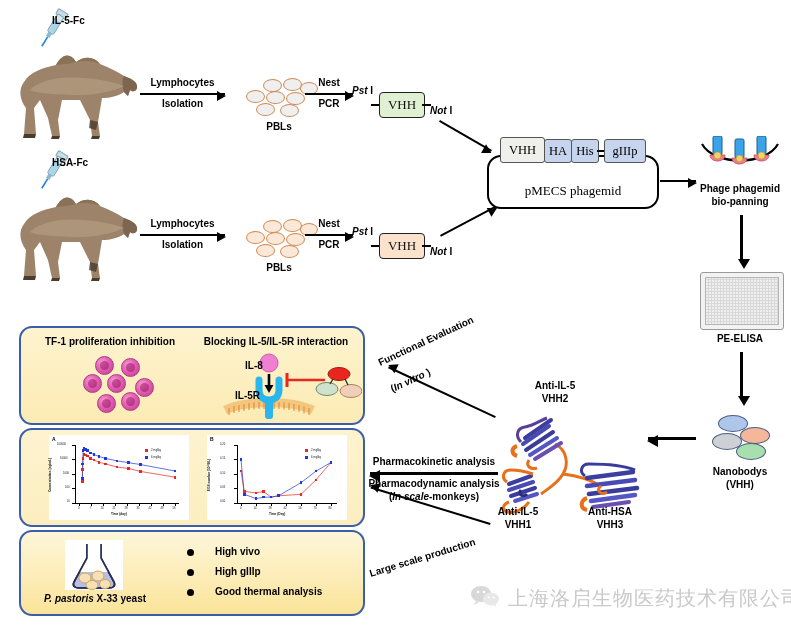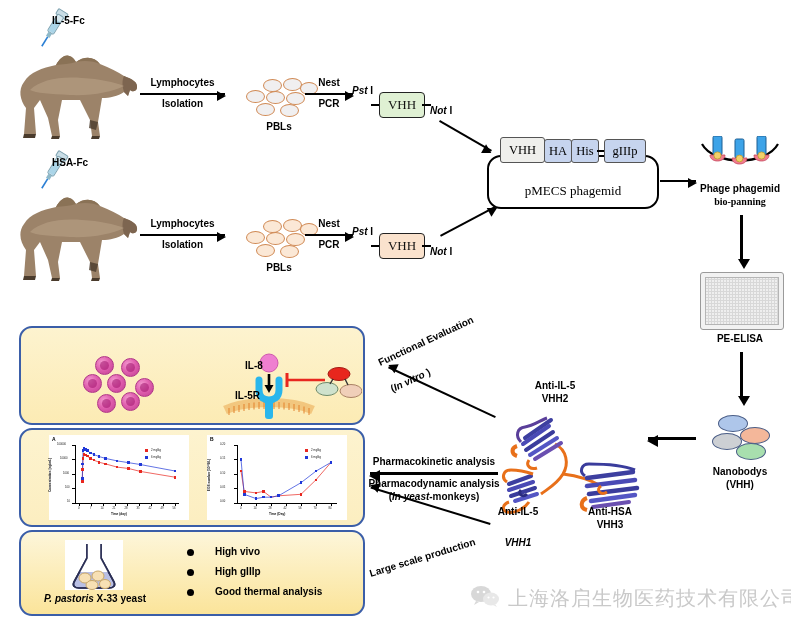--- a/index.html
+++ b/index.html
@@ -273,21 +273,21 @@
       <circle cx="39.5" cy="22.5" r="3.4" fill="#f2d06a" stroke="#b99a2f" stroke-width=".8"></circle>
     </g>
     <g>
       <rect x="57" y="0" width="9" height="19" rx="1.5" fill="#3da3e8" stroke="#1d5f93" stroke-width="1"></rect>
       <path d="M54 19 C54 27 69 27 69 19 Z" fill="#f07b8e" stroke="#c4495c" stroke-width=".8"></path>
       <circle cx="61.5" cy="19.5" r="3.6" fill="#f2d06a" stroke="#b99a2f" stroke-width=".8"></circle>
     </g>
   </svg>
 </div>
 <div class="abs lbl lbl-c" style="left:690px;top:183px;width:100px;">Phage phagemid</div>
-<div class="abs lbl lbl-c" style="left:690px;top:196px;width:100px;font-family:Liberation Serif, serif;">bio-panning</div>
+<div class="abs lbl lbl-c" style="left:690px;top:196px;width:100px;">bio-panning</div>
 
 <div class="arrow-v" style="left:740px;top:215px;height:45px;"></div>
 
 <div class="plate" style="left:700px;top:272px;width:82px;height:56px;">
   <div class="plate-in"></div>
 </div>
 <div class="abs lbl lbl-c" style="left:690px;top:333px;width:100px;">PE-ELISA</div>
 
 <div class="arrow-v" style="left:740px;top:352px;height:45px;"></div>
 
@@ -337,47 +337,49 @@
       <path d="M98 109 L134 104" stroke="#6a4fb0" stroke-width="4" stroke-linecap="round"></path>
       <path d="M90 78 C84 74 86 66 94 66 C110 66 130 68 140 72" stroke="#3a3c9c" stroke-width="3" fill="none"></path>
       <path d="M92 100 C86 102 84 110 92 112" stroke="#e8701a" stroke-width="4" fill="none"></path>
       <path d="M106 88 C100 92 106 98 112 94" stroke="#e8701a" stroke-width="3" fill="none"></path>
     </g>
   </svg>
 </div>
 <div class="abs lbl lbl-c" style="left:515px;top:380px;width:80px;">Anti-IL-5</div>
 <div class="abs lbl lbl-c" style="left:515px;top:393px;width:80px;">VHH2</div>
 <div class="abs lbl lbl-c" style="left:478px;top:506px;width:80px;">Anti-IL-5</div>
-<div class="abs lbl lbl-c" style="left:478px;top:537px;width:80px;font-style:italic;">VHH1</div>
+<div class="abs lbl lbl-c" style="left:478px;top:519px;width:80px;">VHH1</div>
 <div class="abs lbl lbl-c" style="left:570px;top:506px;width:80px;">Anti-HSA</div>
 <div class="abs lbl lbl-c" style="left:570px;top:519px;width:80px;">VHH3</div>
 
 <div class="rot" style="left:495px;top:418px;transform:rotate(205deg);width:118px;height:0;">
   <div class="arrow-h" style="left:0;top:0;width:118px;"></div>
 </div>
 <div class="rot" style="left:385px;top:356px;transform:rotate(-25deg);">
   <div class="lbl" style="white-space:nowrap;">Functional Evaluation</div>
   <div class="lbl" style="white-space:nowrap;margin-top:16px;">
     <span>(</span><span class="ital">In vitro</span><span> )</span>
   </div>
 </div>
 
 <div class="arrow-l" style="left:370px;top:472px;width:128px;"></div>
 <div class="abs lbl lbl-c" style="left:360px;top:456px;width:148px;">Pharmacokinetic analysis</div>
 <div class="abs lbl lbl-c" style="left:360px;top:478px;width:148px;">Pharmacodynamic analysis</div>
 <div class="abs lbl lbl-c" style="left:360px;top:491px;width:148px;">
-  <span>(</span><span class="ital">In yeast</span><span>-monkeys)</span>
+  <span>(</span><span class="ital">In scale</span><span>-monkeys)</span>
 </div>
 
 <div class="rot" style="left:490px;top:525px;transform:rotate(197deg);width:125px;height:0;">
   <div class="arrow-h" style="left:0;top:0;width:125px;"></div>
 </div>
 <div class="rot lbl" style="left:370px;top:568px;transform:rotate(-17deg);white-space:nowrap;">Large scale production</div>
 
 <div class="panel cream" style="left:19px;top:326px;width:342px;height:95px;">
+  <div class="abs lbl lbl-c" style="left:4px;top:8px;width:170px;">TF-1 proliferation inhibition</div>
+  <div class="abs lbl lbl-c" style="left:170px;top:8px;width:170px;">Blocking IL-5/IL-5R interaction</div>
 
   <div class="abs" style="left:56px;top:28px;width:105px;height:60px;">
     <div class="cell" style="left:18px;top:0px;width:17px;height:17px;"></div>
     <div class="cell" style="left:44px;top:2px;width:17px;height:17px;"></div>
     <div class="cell" style="left:6px;top:18px;width:17px;height:17px;"></div>
     <div class="cell" style="left:30px;top:18px;width:17px;height:17px;"></div>
     <div class="cell" style="left:58px;top:22px;width:17px;height:17px;"></div>
     <div class="cell" style="left:20px;top:38px;width:17px;height:17px;"></div>
     <div class="cell" style="left:44px;top:36px;width:17px;height:17px;"></div>
   </div>

